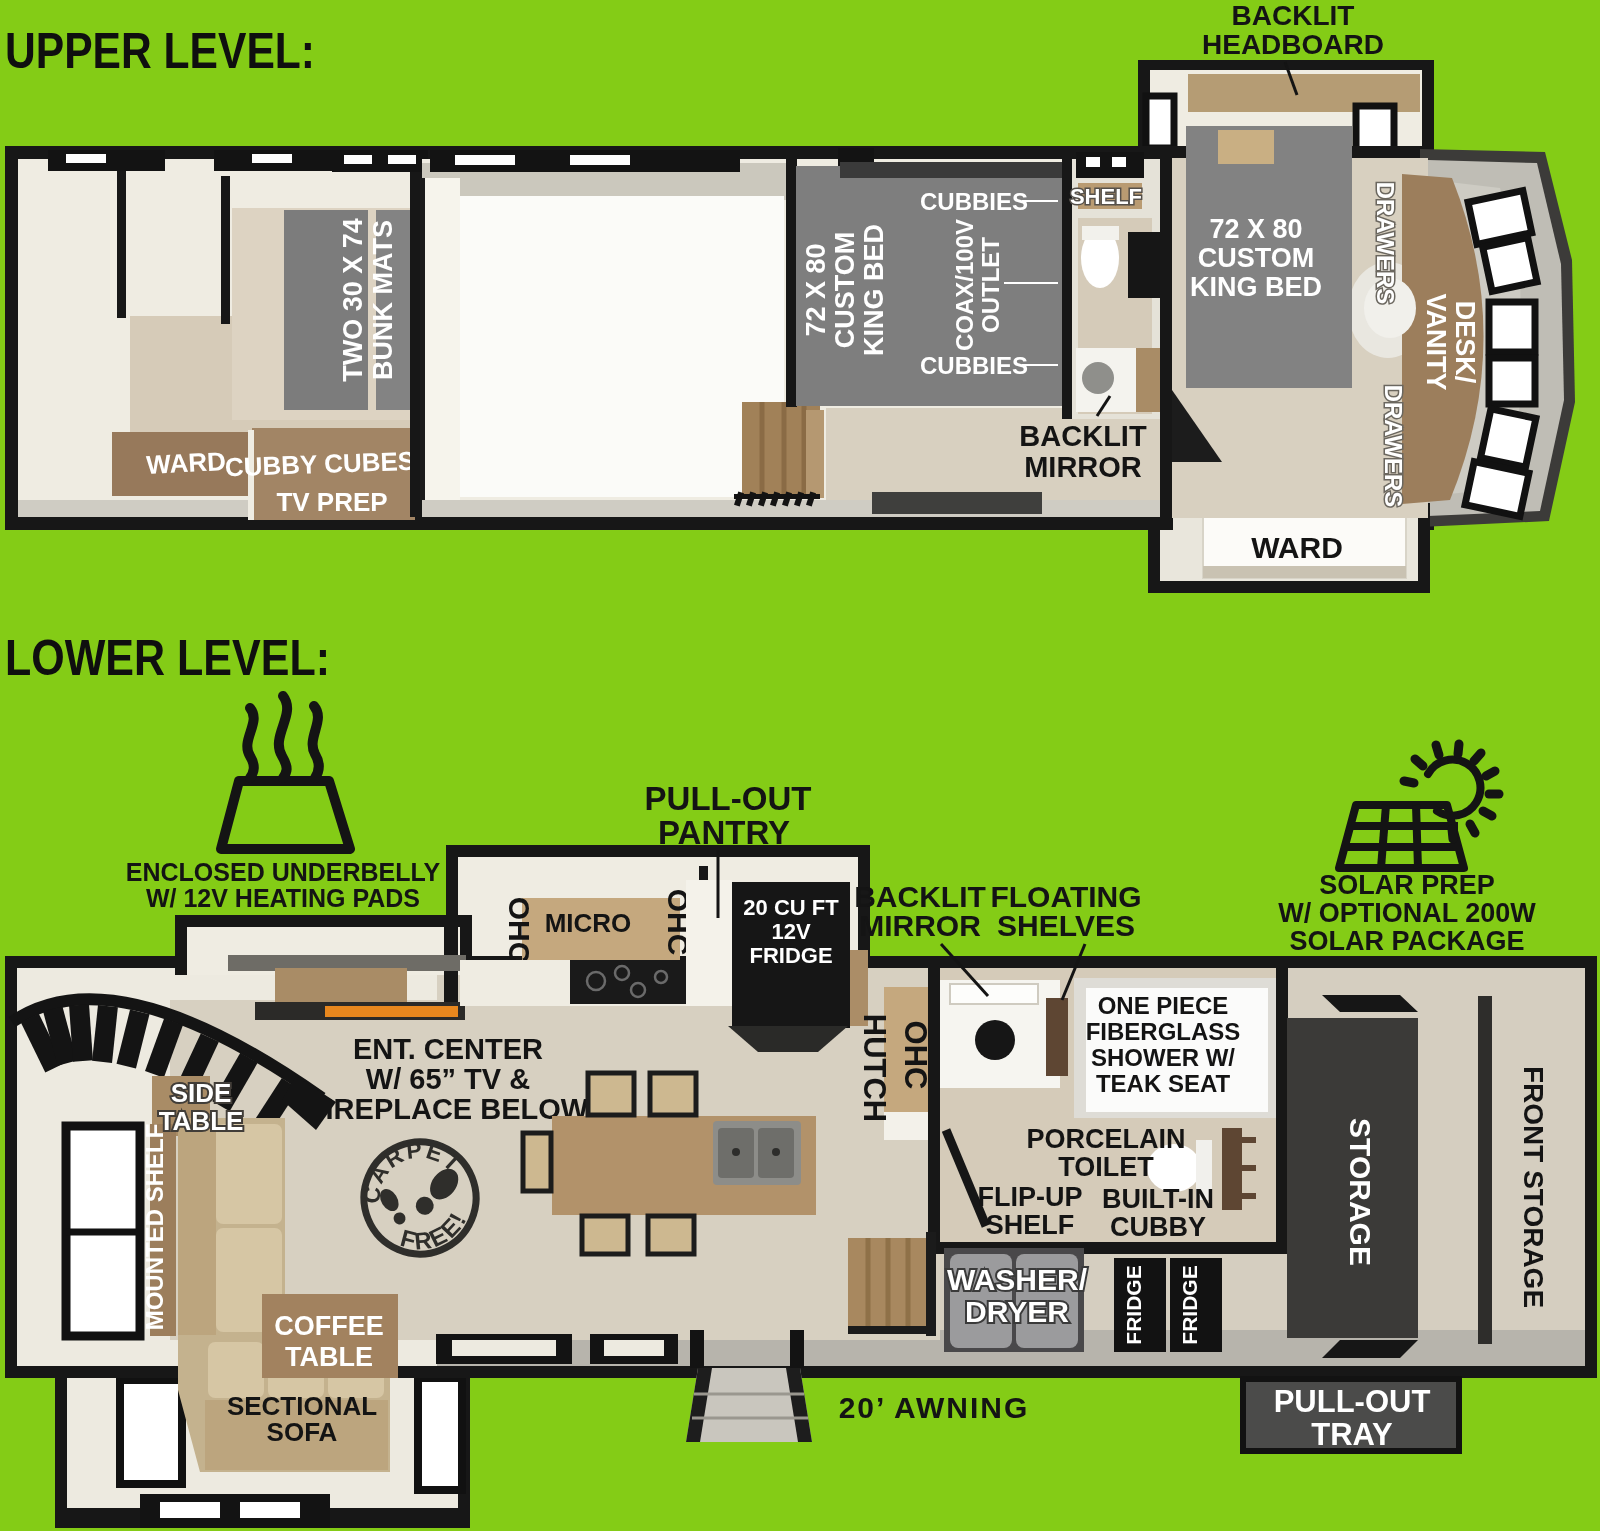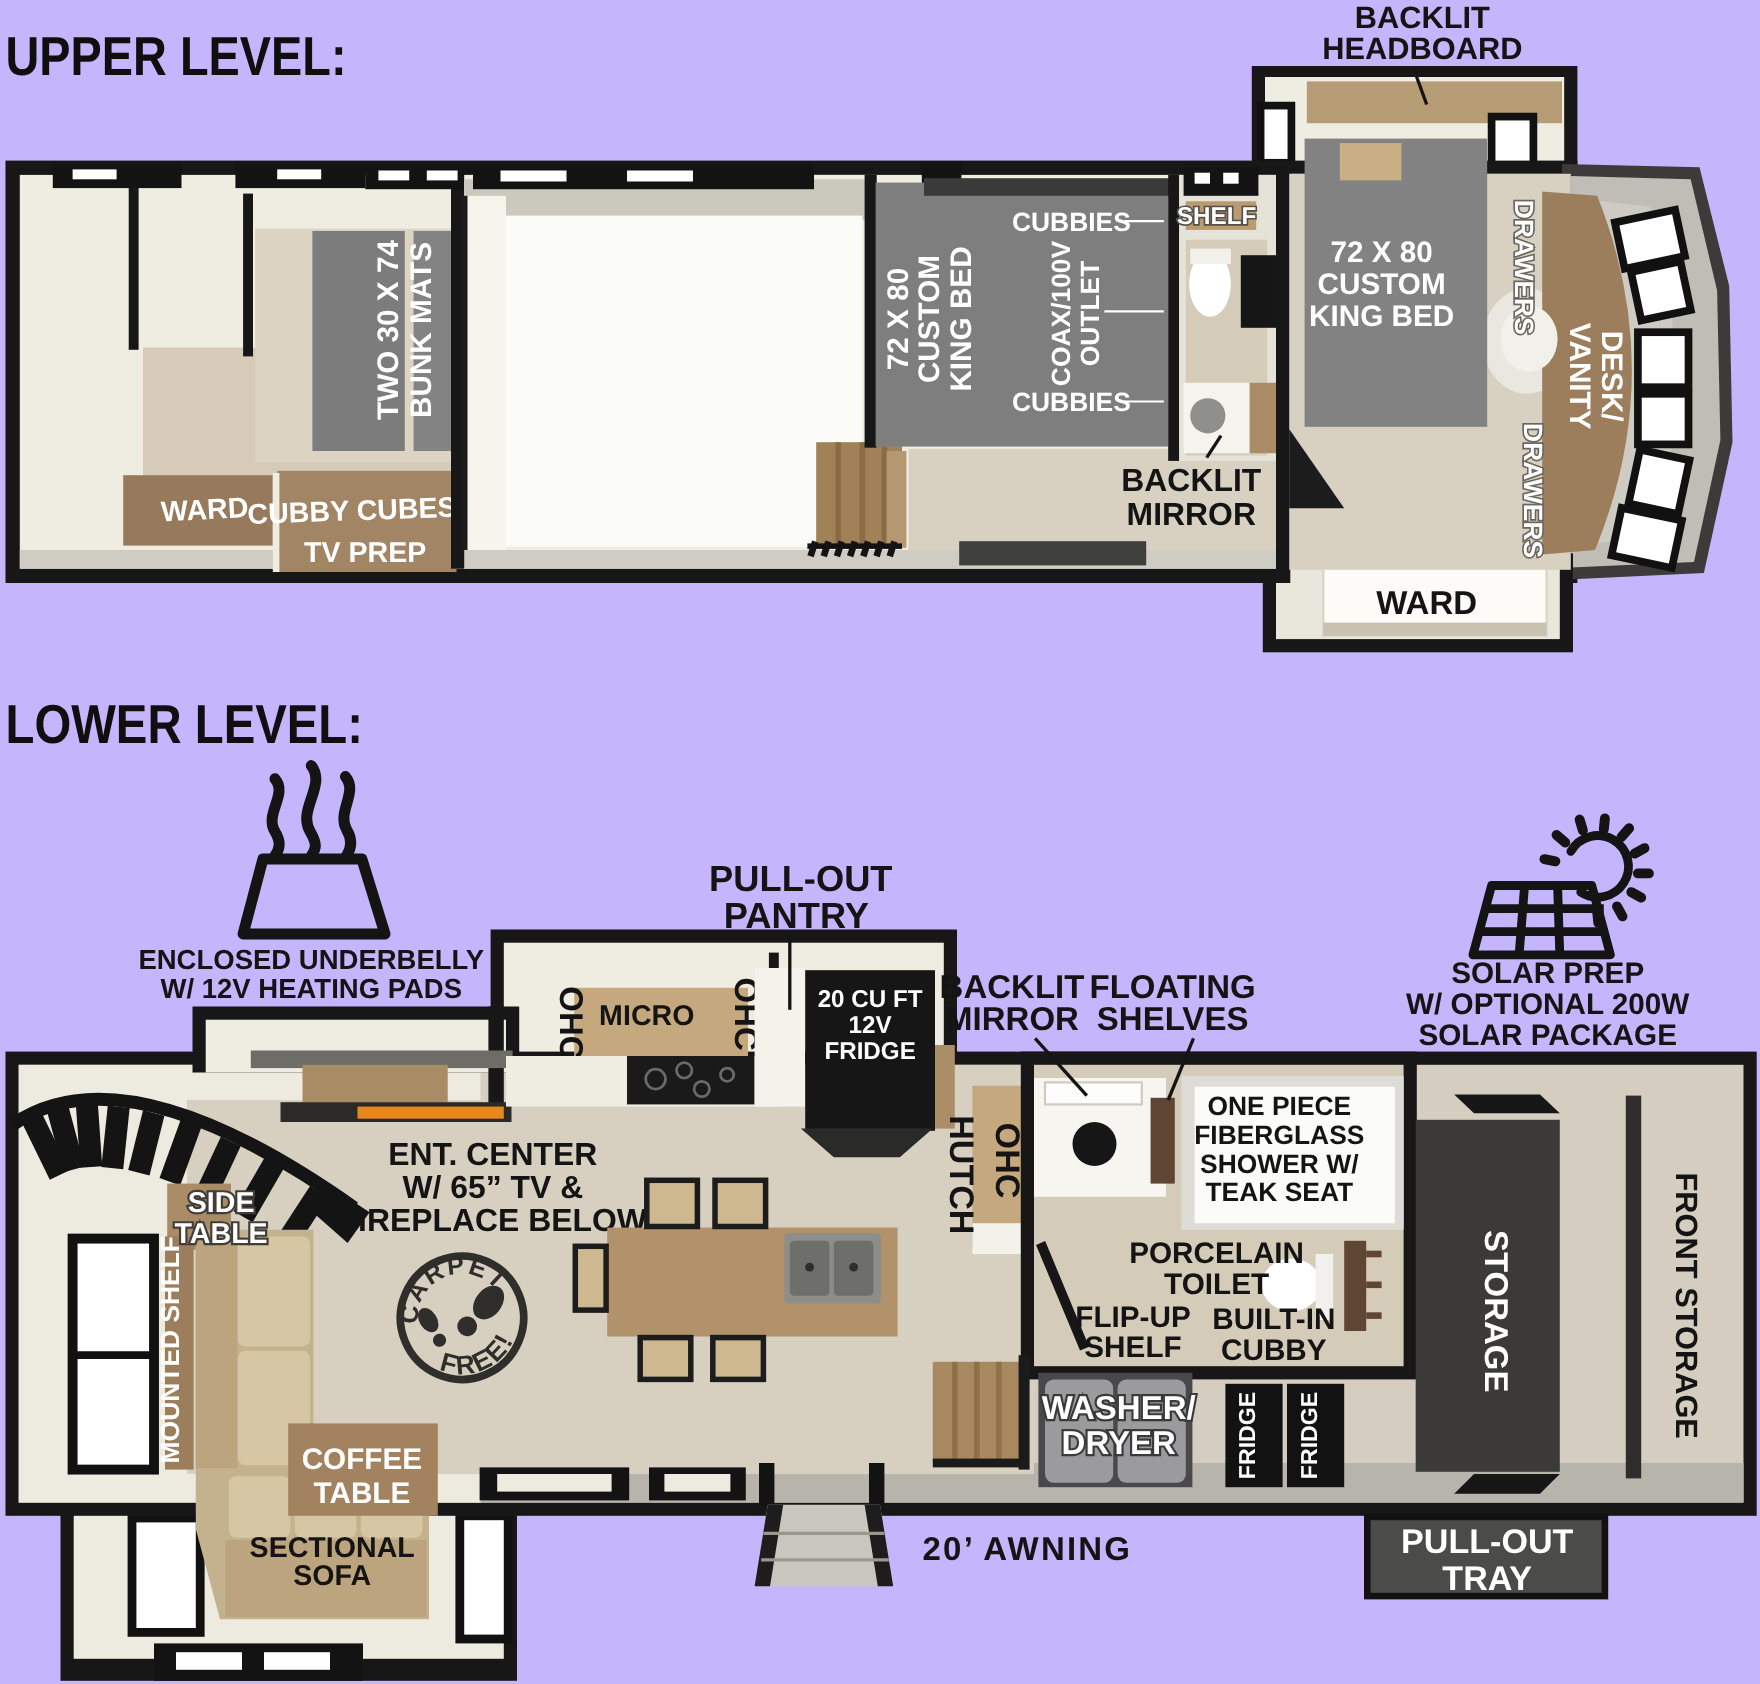--- a/index.html
+++ b/index.html
@@ -1,16 +1,16 @@
 <!DOCTYPE html>
 <html><head>
 <meta charset="utf-8">
 <style>
 html,body{margin:0;padding:0;background:#fff;}
-#page{position:relative;width:1600px;height:1531px;background:#c4b5fd;overflow:hidden;
+#page{position:relative;width:1600px;height:1531px;background:#84cc16;overflow:hidden;
 font-family:"Liberation Sans",sans-serif;}
 svg{display:block}
 .lbl{font-family:"Liberation Sans",sans-serif;font-weight:bold;}
 </style>
 </head>
 <body>
 <div id="page">
 <svg width="1600" height="1531" viewBox="0 0 1600 1531">
 <defs>
 </defs>

